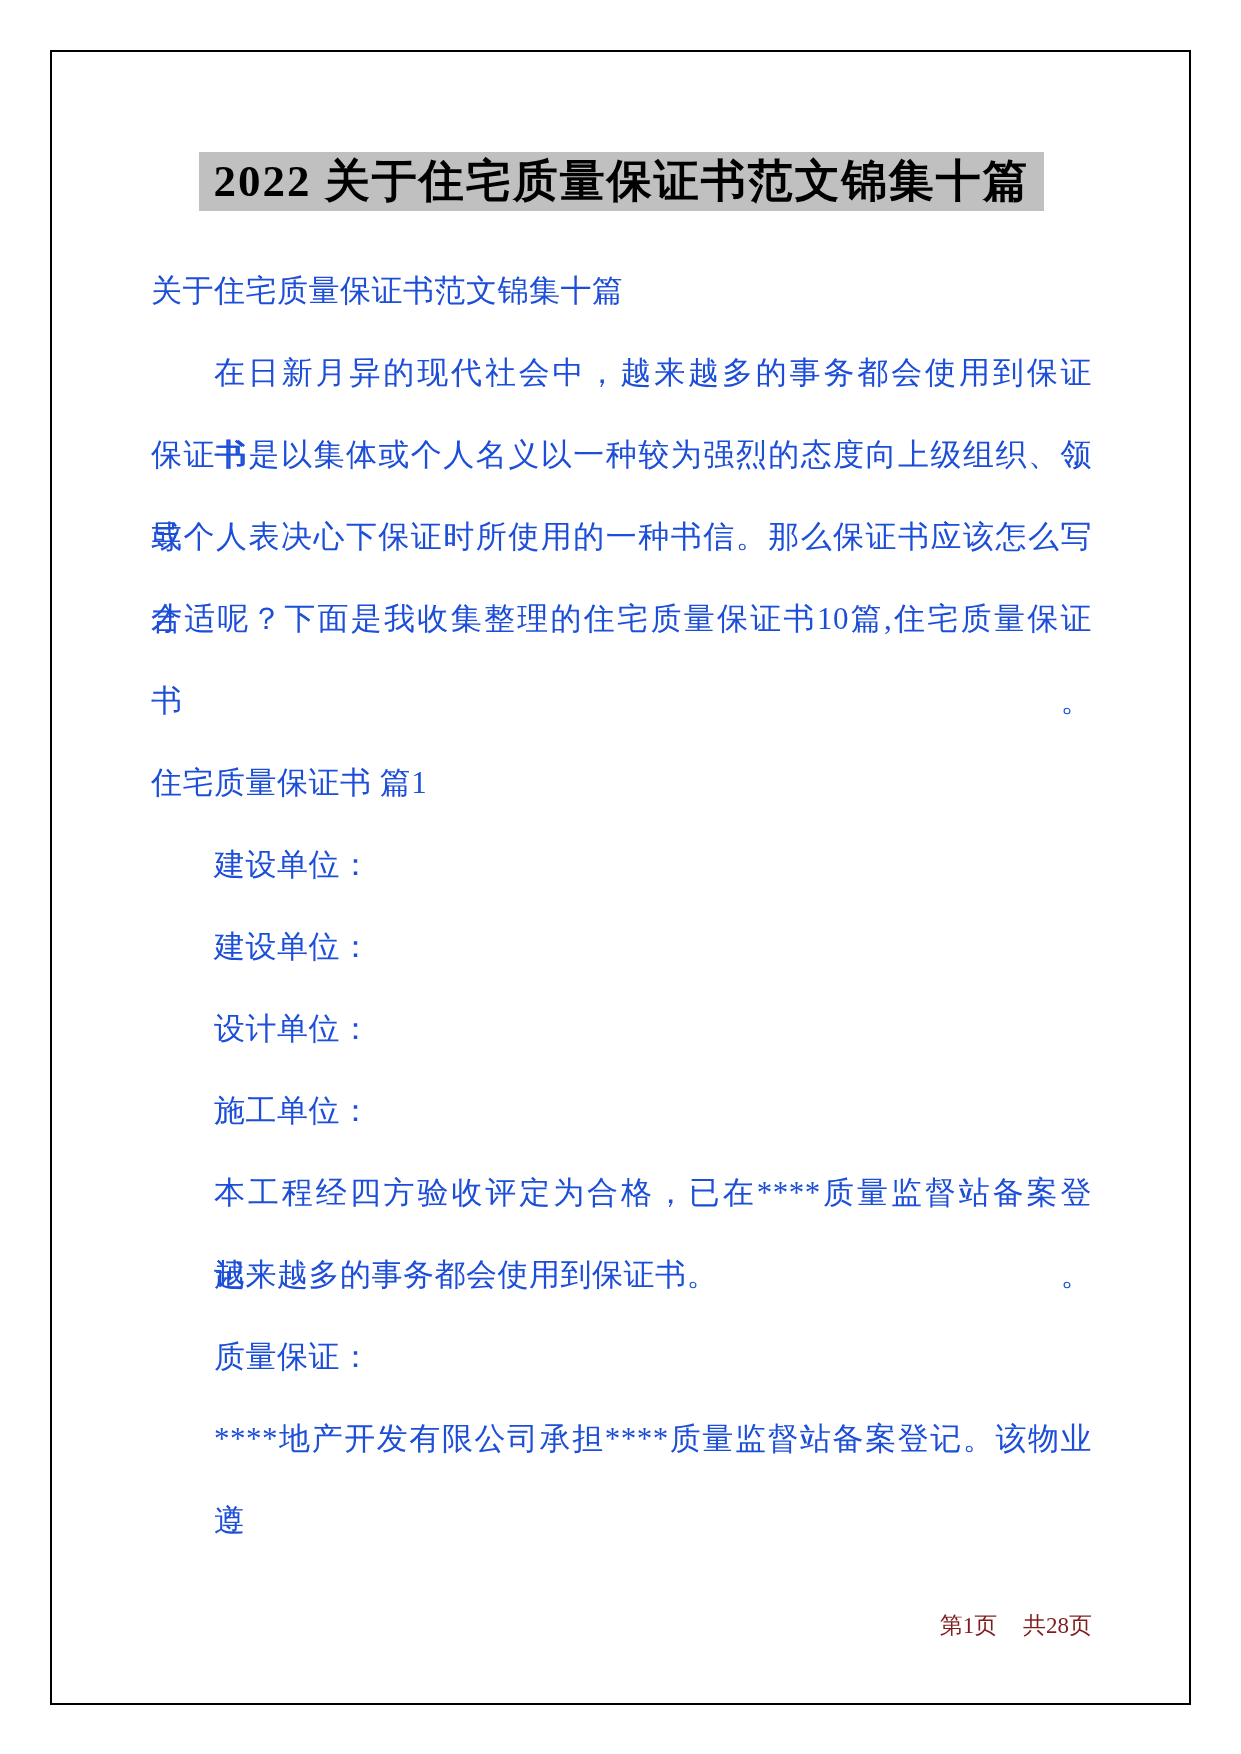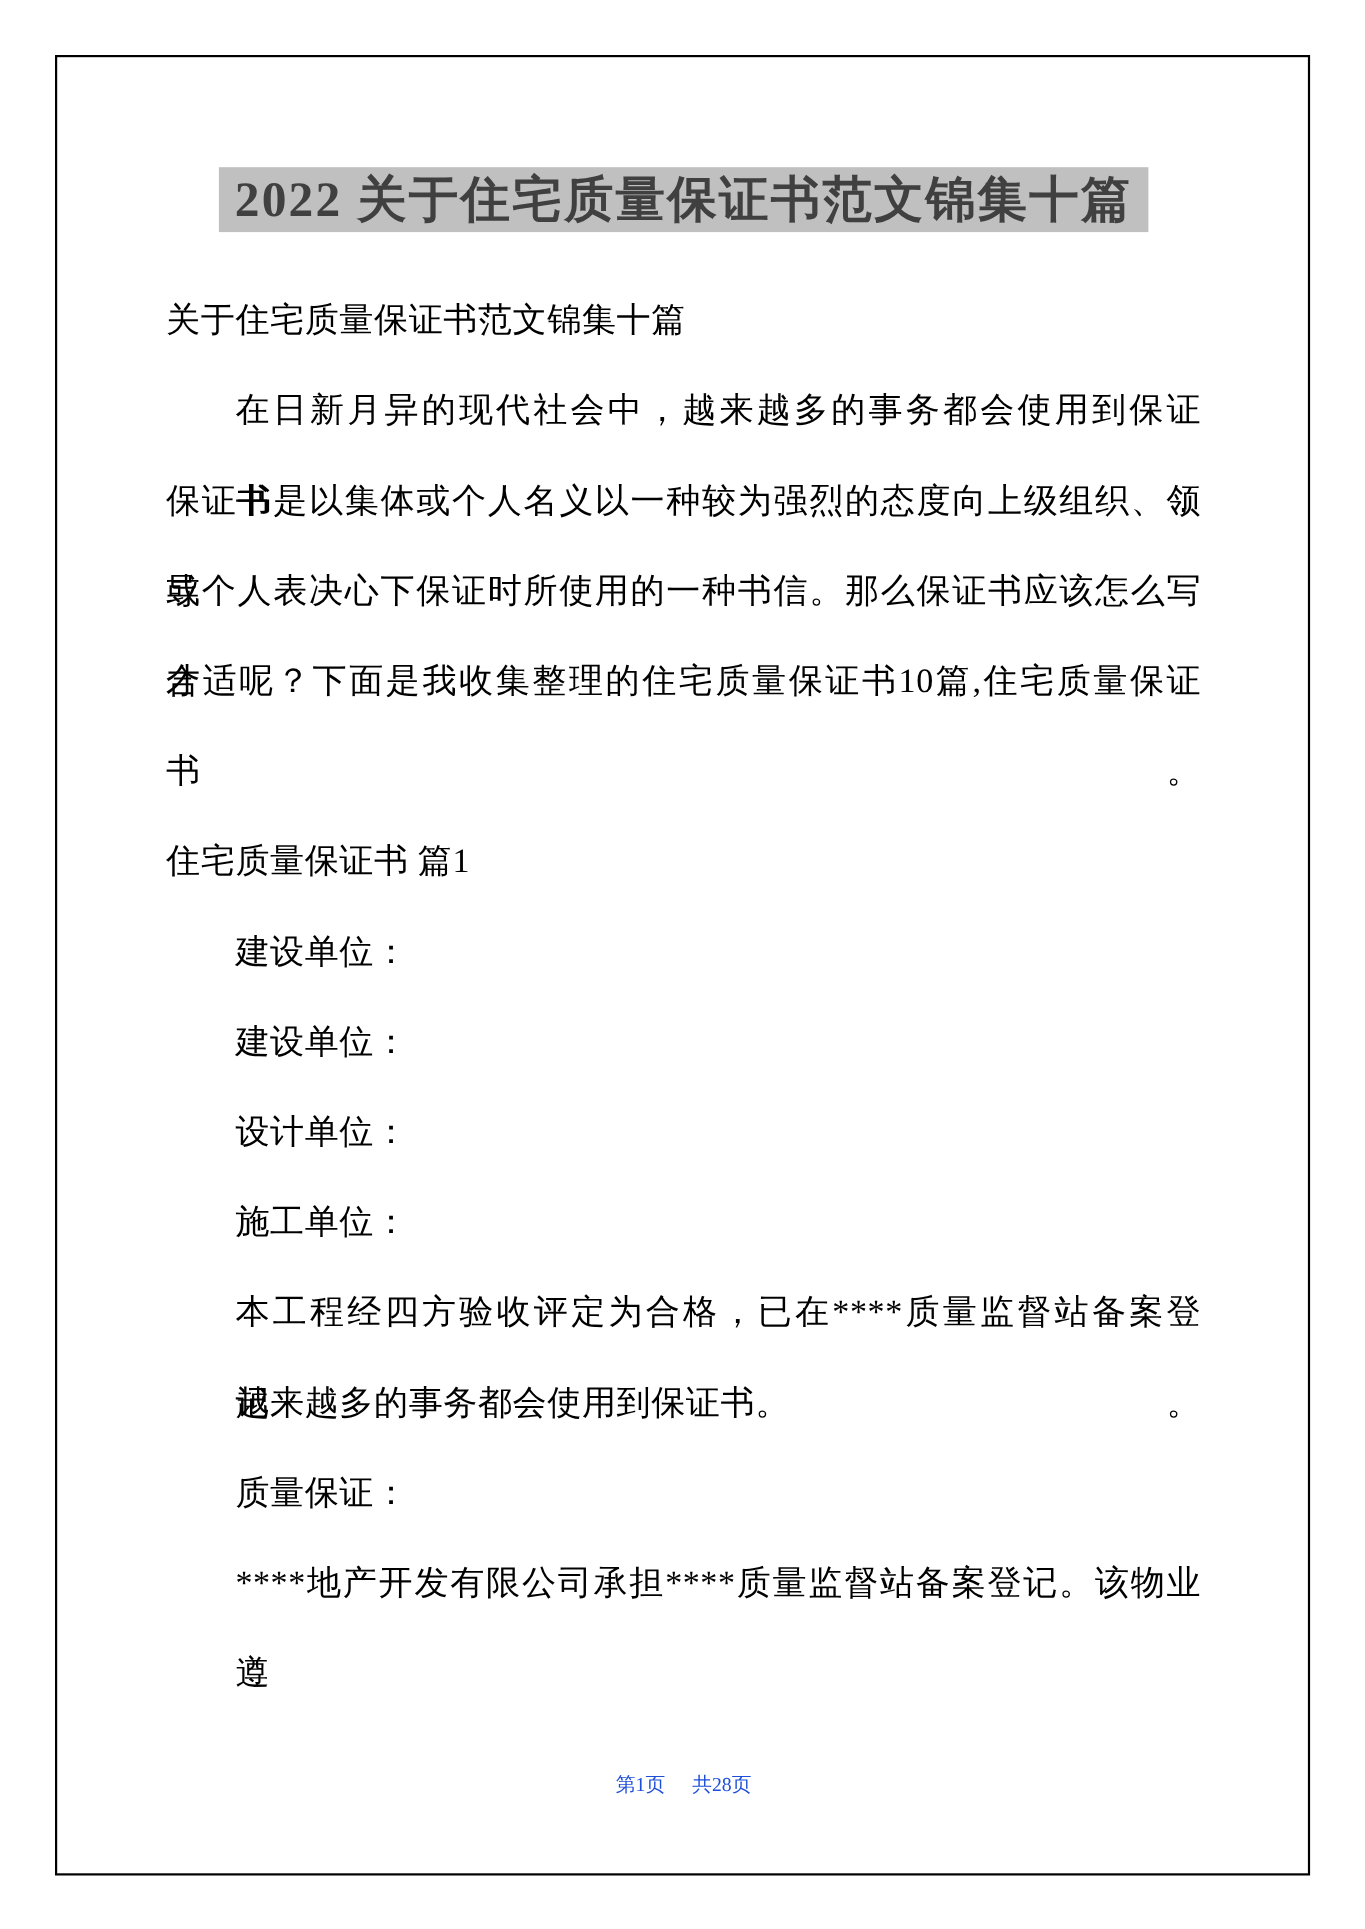--- a/index.html
+++ b/index.html
@@ -32,30 +32,30 @@
     text-align: center;
   }
   .title-highlight {
     display: inline-block;
     background: #c0c0c0;
     padding: 0 14px;
     height: 59px;
     line-height: 59px;
     font-size: 45px;
     font-weight: bold;
-    color: #404040;
+    color: #000000;
     letter-spacing: 2px;
     white-space: nowrap;
   }
   .body-text {
     position: absolute;
     top: 250px;
     left: 151px;
     width: 941px;
-    color: #000000;
+    color: #1d4ed8;
   }
   .doc-line {
     height: 82px;
     line-height: 82px;
     font-size: 31px;
     letter-spacing: 0.5px;
     white-space: nowrap;
     overflow: visible;
     font-weight: 300;
   }
@@ -72,23 +72,23 @@
     box-sizing: border-box;
   }
   .doc-line.spacer {
     height: 82px;
   }
   .footer {
     position: absolute;
     top: 1610px;
     left: 151px;
     width: 941px;
-    text-align: center;
-    font-size: 18px;
-    color: #1d4ed8;
+    text-align: right;
+    font-size: 23px;
+    color: #7f1d1d;
   }
   .footer .footer-part {
     display: inline-block;
   }
   .footer .footer-part + .footer-part {
     margin-left: 20px;
   }
 </style>
 </head>
 <body>

